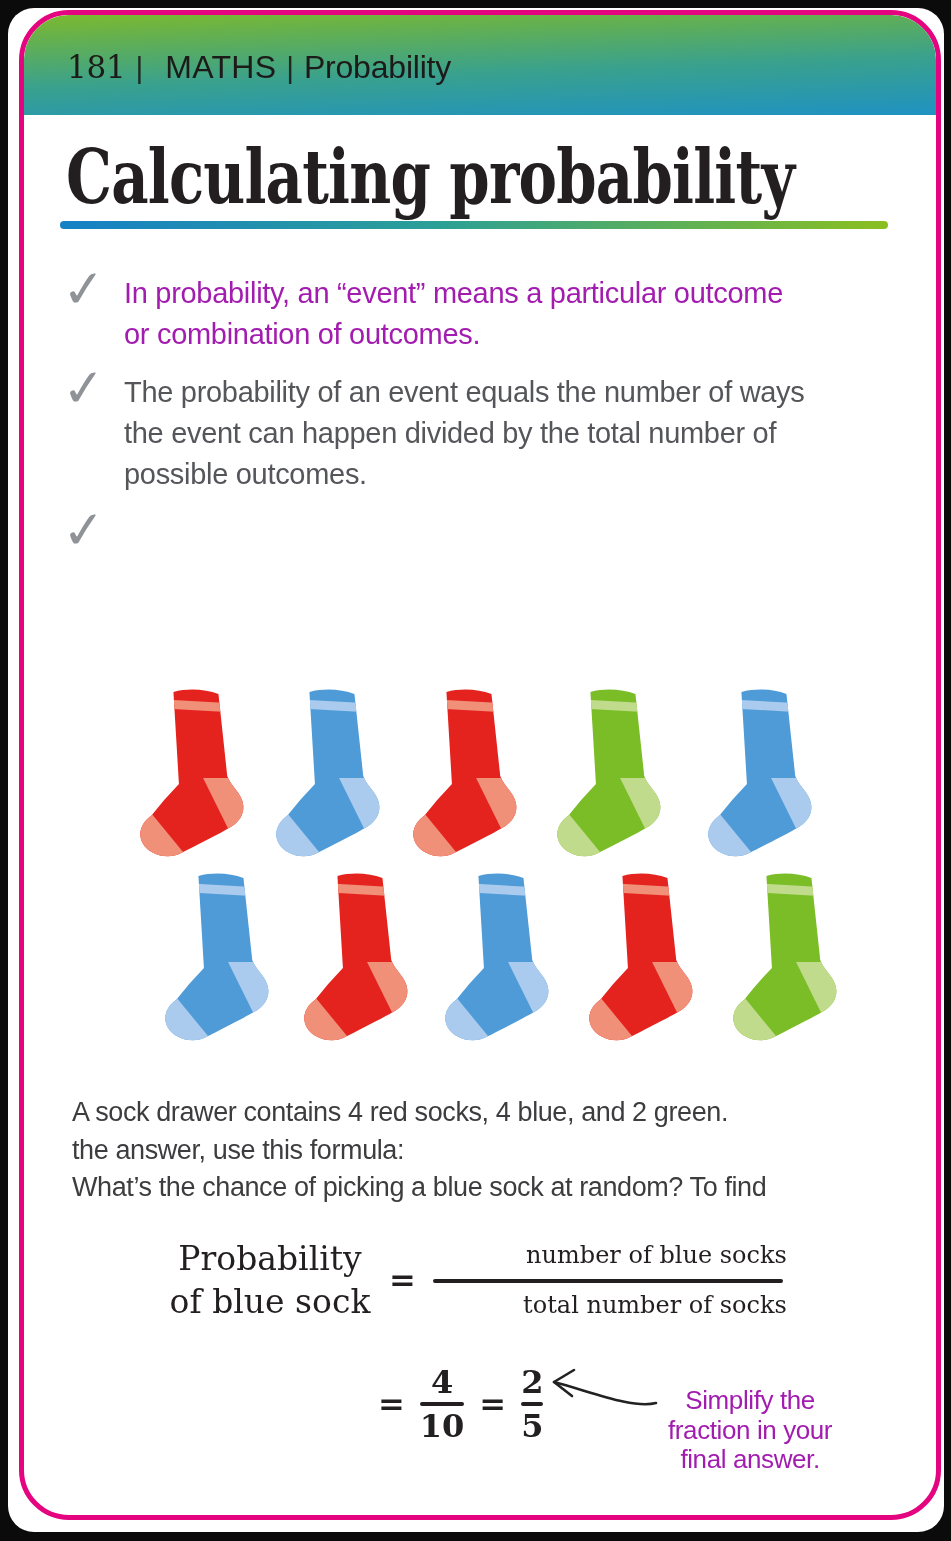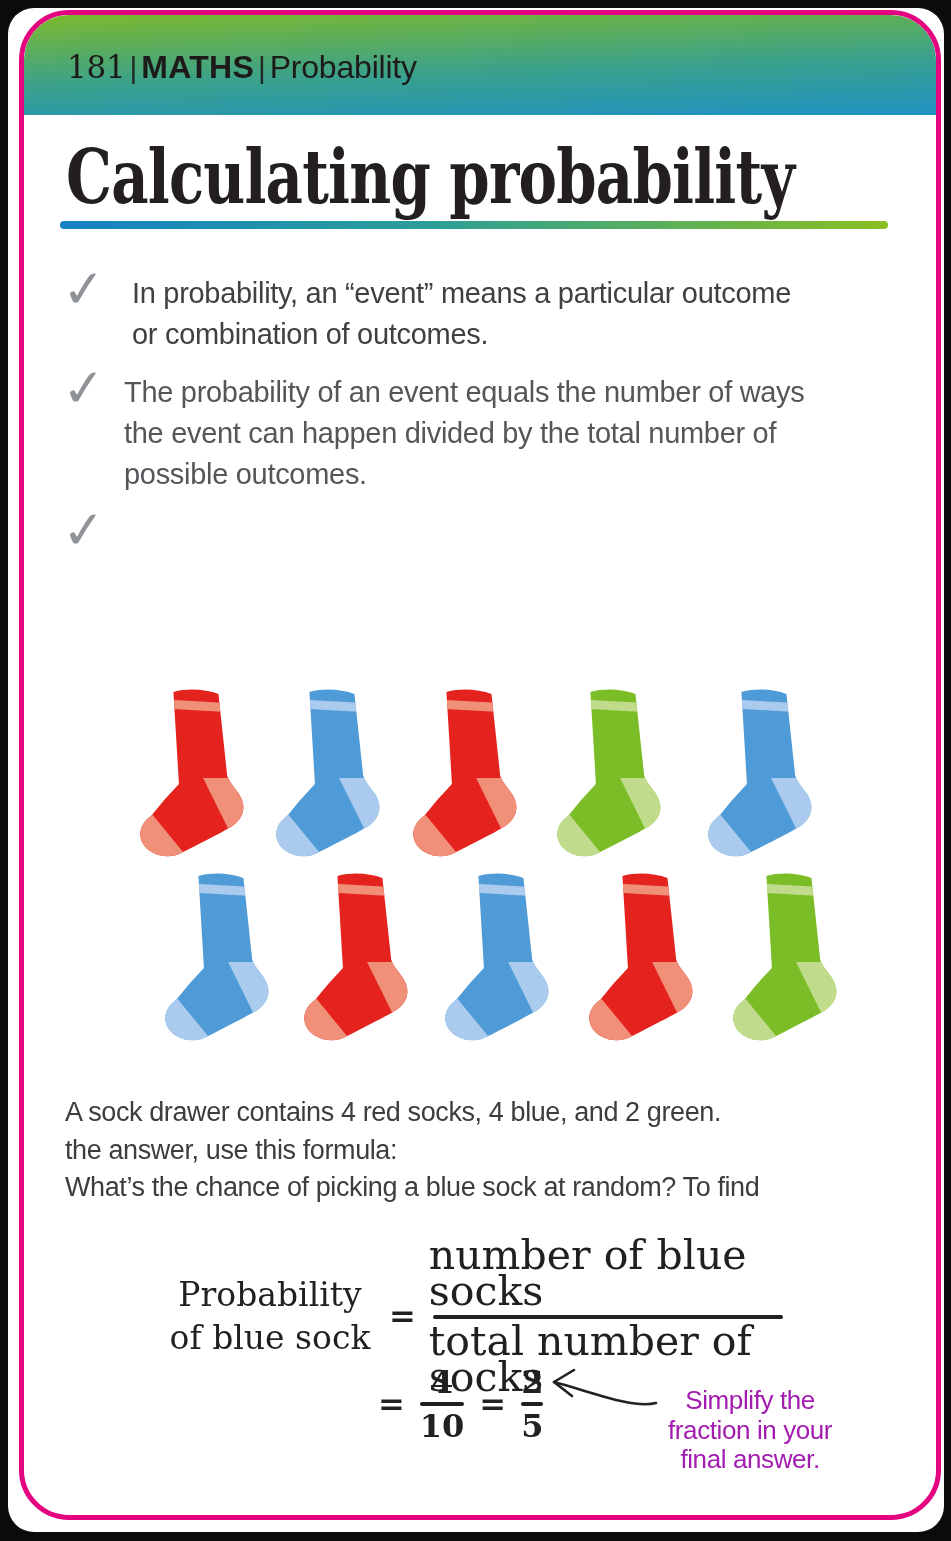--- a/index.html
+++ b/index.html
@@ -2,42 +2,42 @@
 <html><head>
 <meta charset="utf-8">
 <style>
   html,body{margin:0;padding:0;}
   body{width:951px;height:1541px;position:relative;overflow:hidden;
        font-family:"Liberation Sans",sans-serif;}
   .mat{position:absolute;left:8px;top:8px;width:936px;height:1524px;border-radius:26px;}
   .card{position:absolute;left:19px;top:10px;width:922px;height:1510px;box-sizing:border-box;
         border:5px solid #e5047f;border-radius:50px;background:#fff;overflow:hidden;}
   .hdr{position:absolute;left:0;top:0;width:100%;height:100px;border-radius:44px 44px 0 0;}
-  .hdr-text{position:absolute;left:43px;top:34px;display:flex;align-items:baseline;gap:4px;
+  .hdr-text{position:absolute;left:43px;top:34px;display:flex;align-items:baseline;gap:10px;
             font-size:32px;color:#1c1b19;letter-spacing:-0.2px;}
   .pagenum{font-family:"DejaVu Serif",serif;font-size:31px;}
   .sep{font-weight:300;font-size:30px;opacity:.9;}
-  .sec{font-weight:bold;letter-spacing:.3px;}
+  .sec{font-weight:normal;letter-spacing:.3px;margin-left:12px;}
   .title{position:absolute;left:42px;top:124px;margin:0;font-family:"DejaVu Serif",serif;
          font-weight:bold;font-size:74px;line-height:76px;color:#231f20;white-space:nowrap;
          transform:scaleX(.78);transform-origin:left top;letter-spacing:-1px;}
   .rule{position:absolute;left:36px;top:206px;width:828px;height:8px;border-radius:4px;}
   .check{position:absolute;left:38px;font-size:52px;line-height:52px;color:#8f9296;
          font-family:"DejaVu Sans",sans-serif;transform:rotate(-4deg);}
   .btext{position:absolute;left:100px;font-size:29px;line-height:41px;letter-spacing:-0.3px;
          color:#55565a;}
   .sock{position:absolute;width:112px;height:174px;}
-  .para{position:absolute;left:41px;top:1079px;font-size:27px;line-height:37.5px;
+  .para{position:absolute;left:48px;top:1079px;font-size:27px;line-height:37.5px;
         letter-spacing:-0.4px;color:#3d3d3f;}
   .f1{position:absolute;left:140px;top:1222px;display:flex;align-items:center;
       font-family:"DejaVu Serif",serif;color:#231f20;}
   .f1 .lhs{width:212px;text-align:center;font-size:33px;line-height:43px;}
   .eq{font-size:32px;font-weight:bold;}
   .f1 .eq{margin:0 13px;}
-  .bigfrac{width:358px;text-align:left;font-size:41px;line-height:36px;}
+  .bigfrac{width:358px;text-align:right;font-size:24px;line-height:36px;}
   .bar{background:#231f20;border-radius:2px;}
   .bigfrac .bar{height:4px;margin:6px 4px 4px;}
   .f2{position:absolute;left:354px;top:1350px;display:flex;align-items:center;
       font-family:"DejaVu Serif",serif;font-weight:bold;color:#232021;}
   .f2 .eq{margin:0 13px;}
   .f2 .eq:first-child{margin-left:0;}
   .sfrac{text-align:center;font-size:32px;line-height:34px;padding:0 2px;}
   .sfrac .bar{height:3.5px;margin:3px 0;}
   .arrow{position:absolute;left:520px;top:1342px;}
   .note{position:absolute;left:644px;top:1371px;font-size:26px;line-height:29.5px;
@@ -56,21 +56,21 @@
       <span class="sec">MATHS</span>
       <span class="sep">|</span>
       <span class="topic">Probability</span>
     </div>
   </header>
 
   <h1 class="title" style="color: rgb(35, 31, 32);">Calculating probability</h1>
   <div class="rule" id="rule" style="background: linear-gradient(90deg, rgb(22, 128, 197), rgb(43, 159, 151) 45%, rgb(138, 191, 32));"></div>
 
   <span class="check" style="top: 248px; color: rgb(143, 146, 150);">✓</span>
-  <div class="btext" style="top: 258px; color: #404040; margin-left: 8px;">
+  <div class="btext" style="top: 258px; color: #a21caf;">
     <div>In probability, an “event” means a particular outcome</div>
     <div>or combination of outcomes.</div>
   </div>
 
   <span class="check" style="top: 347px; color: rgb(143, 146, 150);">✓</span>
   <div class="btext" style="top: 357px; color: rgb(85, 86, 90);">
     <div>The probability of an event equals the number of ways</div>
     <div>the event can happen divided by the total number of</div>
     <div>possible outcomes.</div>
   </div>

